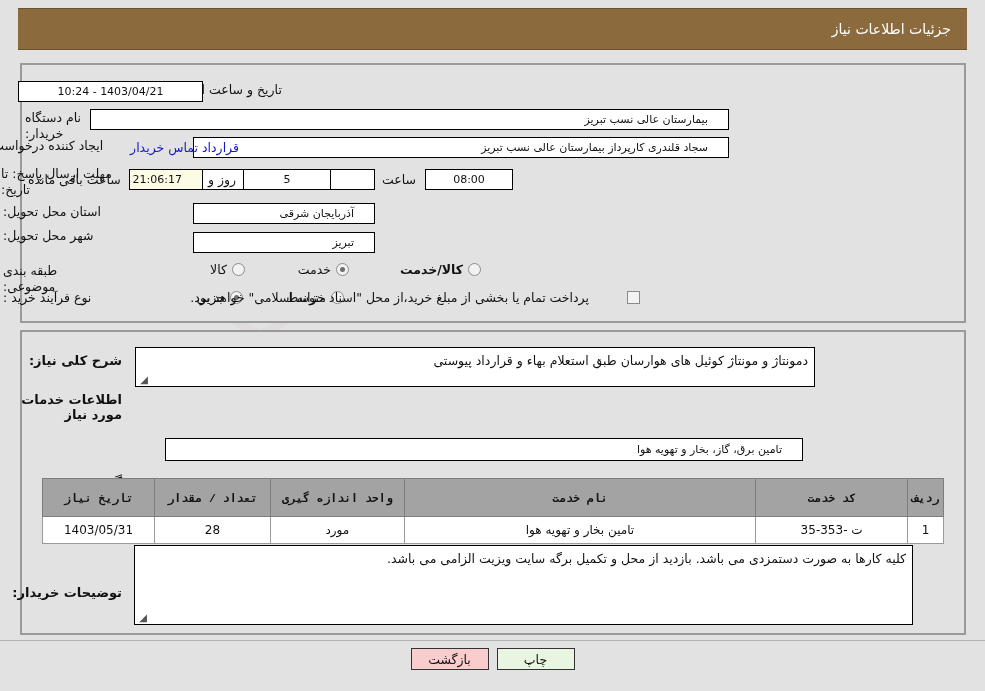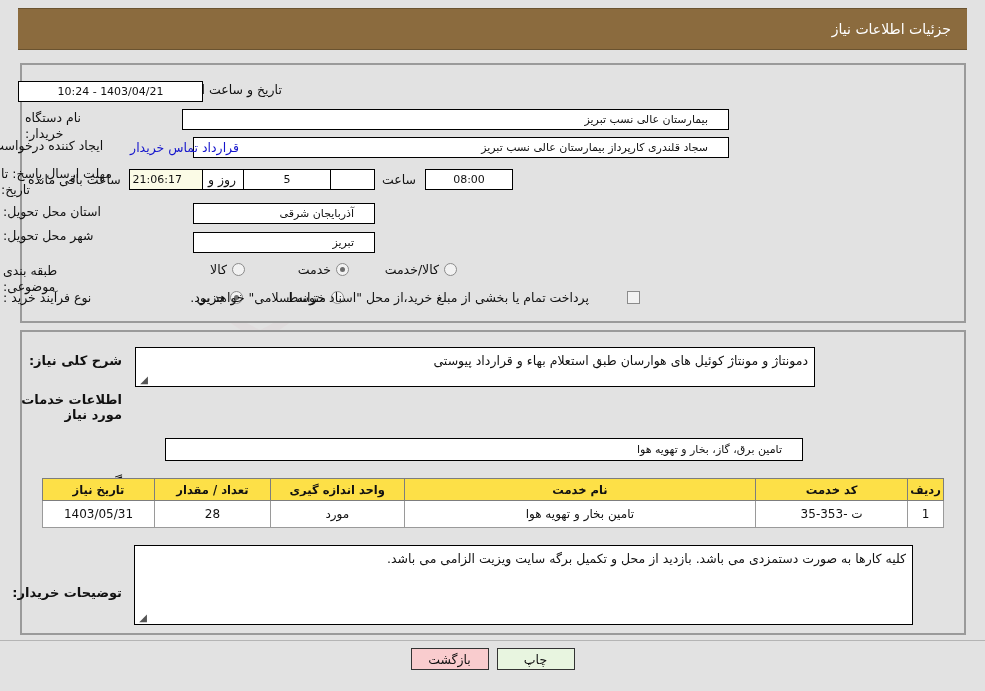--- a/index.html
+++ b/index.html
@@ -142,26 +142,27 @@
   
   table.grid {
     position: absolute;
     left: 42px; top: 478px;
     width: 902px;
     border-collapse: collapse;
     font-size: 12px;
     background: #fff;
   }
   table.grid th {
-    background: #fde047;
+    background: #a3a3a3;
     border: 1px solid #7d7d7d;
-    height: 22px;
+    height: 38px;
     font-weight: bold;
     color: #111;
     font-size: 11.5px;
+    font-family: Liberation Mono, monospace;
   }
   table.grid td {
     border: 1px solid #9a9a9a;
     height: 27px;
     text-align: center;
     color: #111;
     background: #fff;
     font-size: 12px;
   }
 
@@ -222,21 +223,21 @@
   </div>
 
   <div class="row" style="right:699px; top:82px; width:155px;">
     <span class="lbl" style="width:155px;">تاریخ و ساعت اعلان عمومی:</span>
   </div>
   <div class="fld center" style="position:absolute; right:782px; top:81px; width:185px;">1403/04/21 - 10:24</div>
 
   <div class="row" style="right:872px; top:110px; width:110px;">
     <span class="lbl" style="width:110px;margin-left:22px;">نام دستگاه خریدار:</span>
   </div>
-  <div class="fld right" style="position:absolute; right:256px; top:109px; width:547px;">بیمارستان عالی نسب تبریز</div>
+  <div class="fld right" style="position:absolute; right:256px; top:109px; width:639px;">بیمارستان عالی نسب تبریز</div>
 
   <div class="row" style="right:872px; top:138px; width:125px;">
     <span class="lbl" style="width:125px;">ایجاد کننده درخواست:</span>
   </div>
   <div class="fld right" style="position:absolute; right:256px; top:137px; width:536px;">سجاد قلندری کارپرداز بیمارستان عالی نسب تبریز</div>
   <a class="link" style="position:absolute; right:746px; top:140px;">قرارداد تماس خریدار</a>
 
   <div class="row" style="right:872px; top:166px; width:112px; align-items:flex-start;">
     <span class="lbl" style="width:112px;">مهلت ارسال پاسخ: تا
 تاریخ:</span>
@@ -264,21 +265,21 @@
     <span class="lbl" style="width:110px;">طبقه بندی موضوعی:</span>
   </div>
   <div class="opt" style="position:absolute; right:740px; top:262px;">
     <span class="radio"></span>
     <span class="inline-txt">کالا</span>
   </div>
   <div class="opt" style="position:absolute; right:636px; top:262px;">
     <span class="radio on"></span>
     <span class="inline-txt">خدمت</span>
   </div>
-  <div class="opt" style="position:absolute; right:528px; top:262px;">
+  <div class="opt" style="position:absolute; right:504px; top:262px;font-weight:bold;">
     <span class="radio"></span>
     <span class="inline-txt">کالا/خدمت</span>
   </div>
 
   <div class="row" style="right:872px; top:290px; width:110px;">
     <span class="lbl" style="width:110px;">نوع فرآیند خرید :</span>
   </div>
   <div class="opt" style="position:absolute; right:742px; top:290px;">
     <span class="radio on"></span>
     <span class="inline-txt">جزیی</span>

